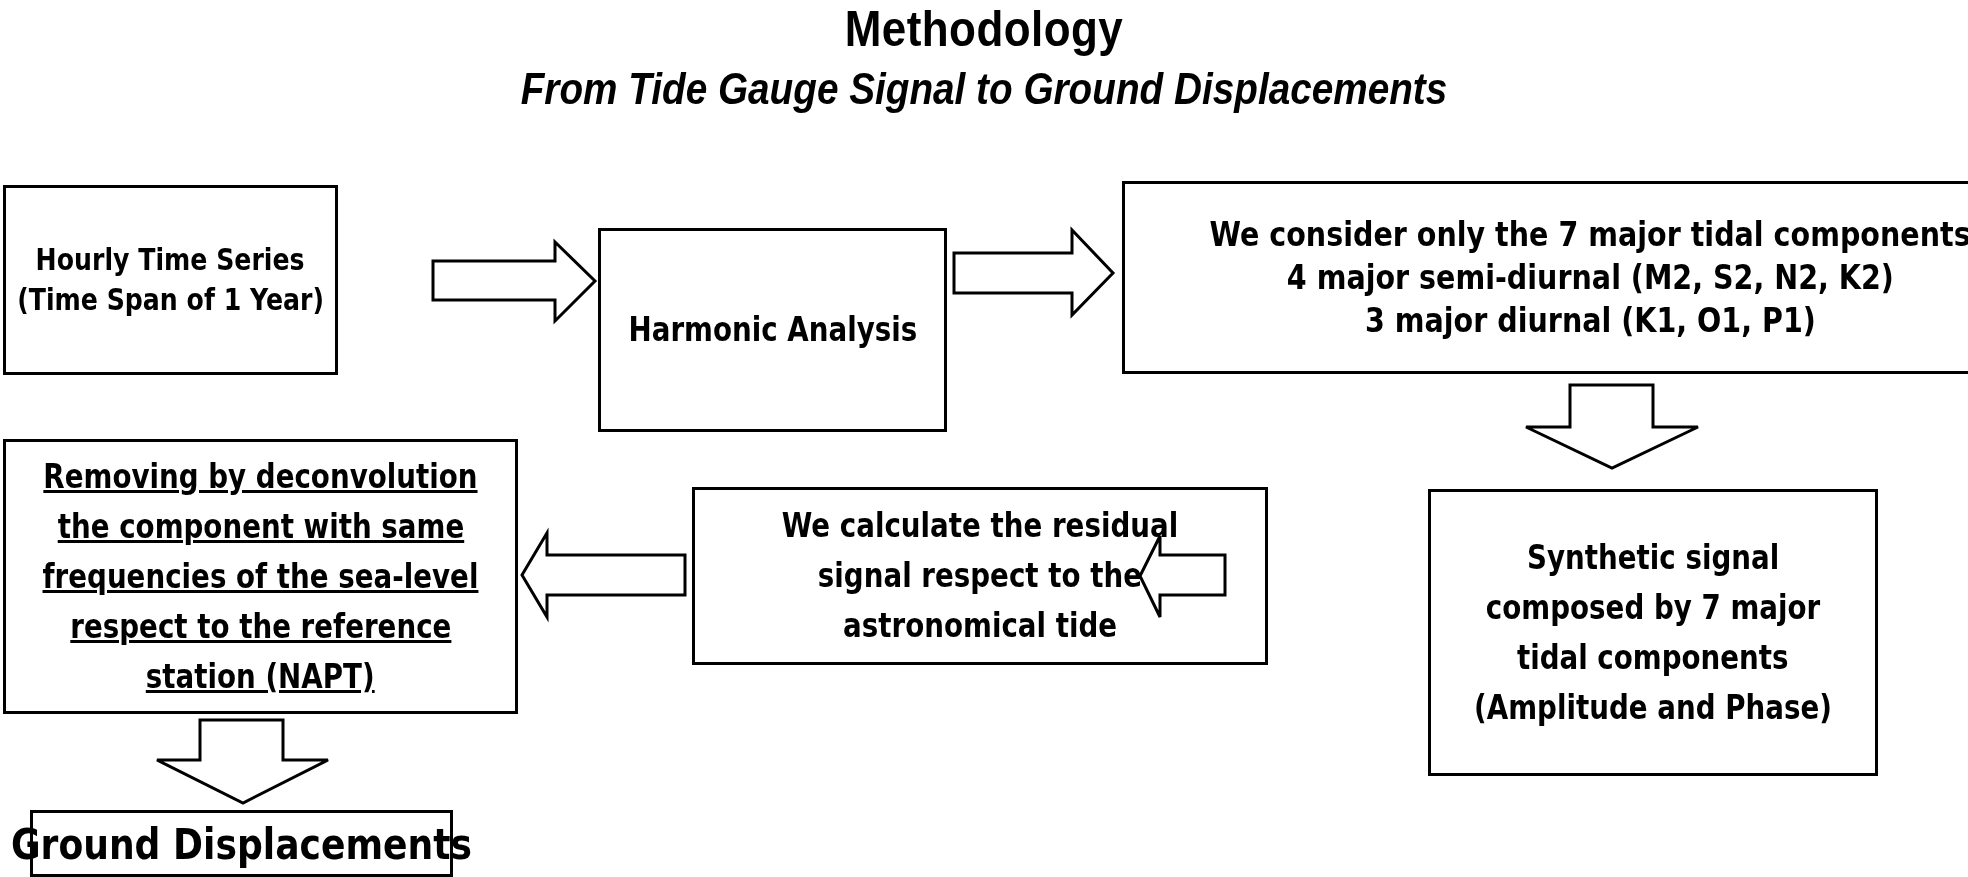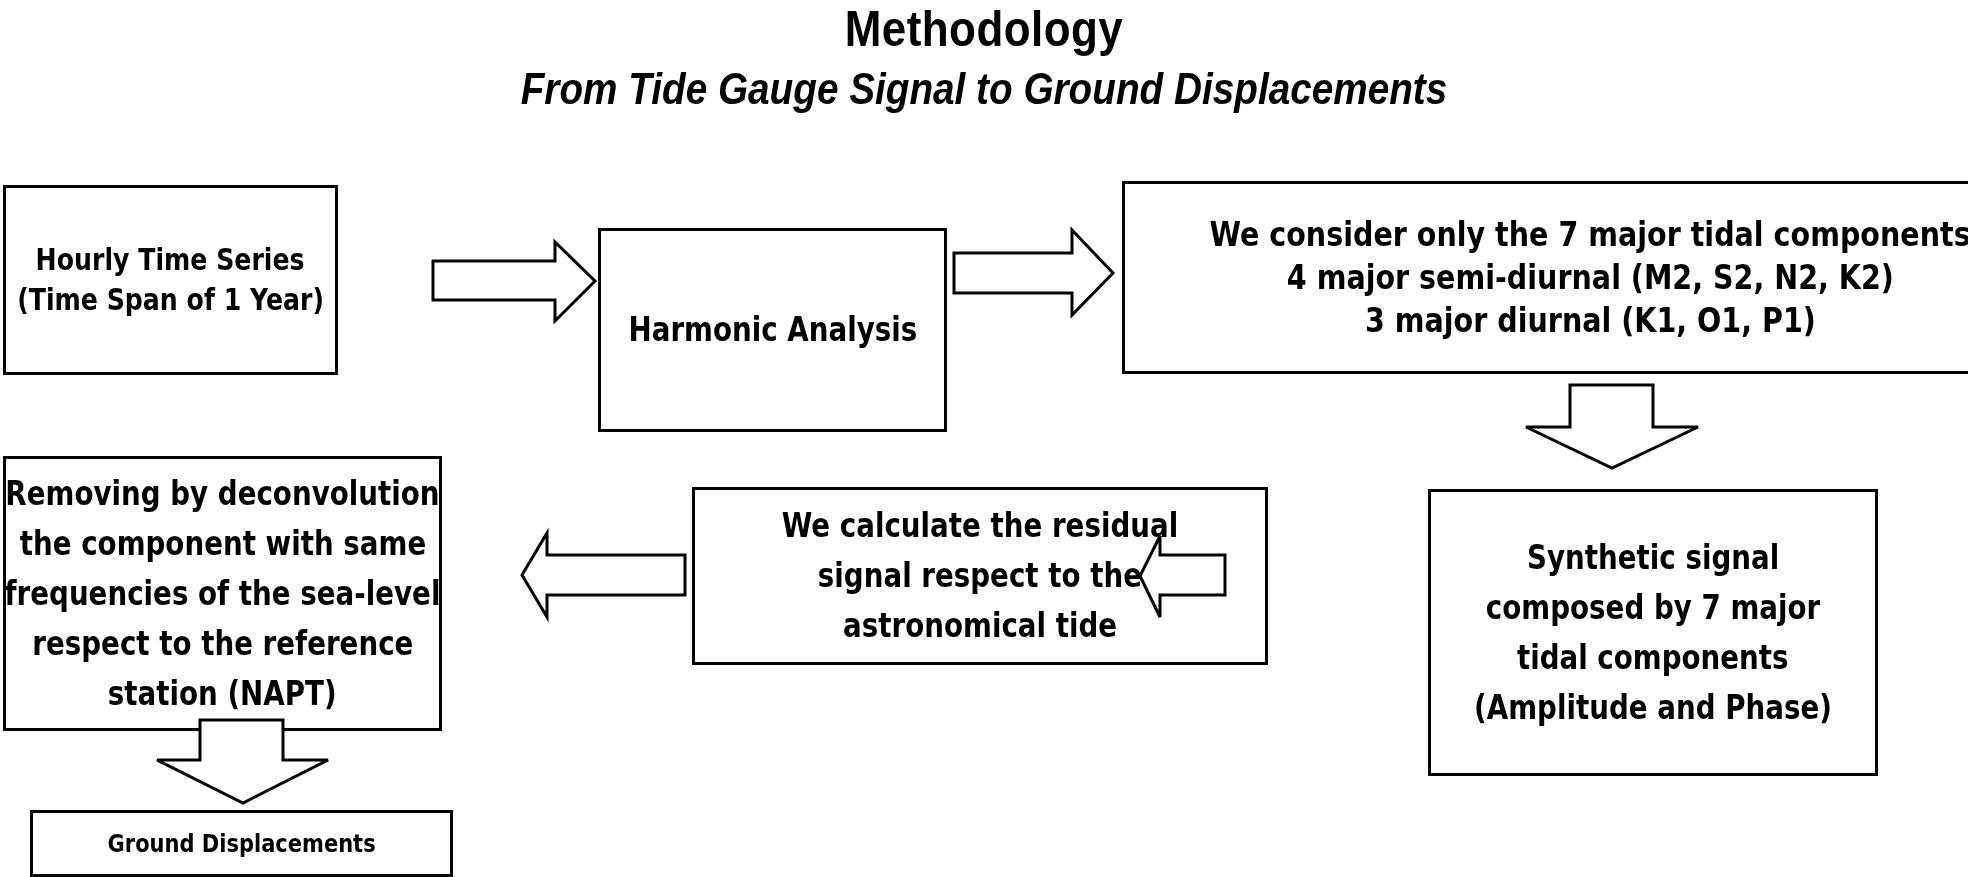--- a/index.html
+++ b/index.html
@@ -16,22 +16,22 @@
     background: #fff; display: flex; flex-direction: column;
     justify-content: center; align-items: center; text-align: center;
     font-family: "DejaVu Sans", sans-serif; font-weight: bold; color: #000;
   }
   .box .line { display: block; white-space: nowrap; transform: scaleX(0.84); }
   #box-1 { left: 3px; top: 185px; width: 335px; height: 190px; font-size: 30px; line-height: 40px; }
   #box-2 { left: 598px; top: 181px; width: 349px; height: 204px; font-size: 33px; line-height: 40px; margin-top: 47px; }
   #box-3 { left: 1122px; top: 181px; width: 936px; height: 193px; font-size: 34px; line-height: 43px; }
   #box-4 { left: 1428px; top: 489px; width: 450px; height: 287px; font-size: 33px; line-height: 50px; }
   #box-5 { left: 692px; top: 487px; width: 576px; height: 178px; font-size: 33px; line-height: 50px; }
-  #box-6 { left: 3px; top: 456px; width: 439px; height: 275px; font-size: 33px; line-height: 50px; }
-  #box-7 { left: 30px; top: 810px; width: 423px; height: 67px; font-size: 25px; line-height: 40px; }
+  #box-6 { left: 3px; top: 439px; width: 515px; height: 275px; font-size: 33px; line-height: 50px; text-decoration: underline; }
+  #box-7 { left: 30px; top: 810px; width: 423px; height: 67px; font-size: 43px; line-height: 40px; }
   svg.arrows { position: absolute; left: 0; top: 0; width: 1968px; height: 877px; pointer-events: none; }
   svg.arrows polygon { fill: #fff; stroke: #000; stroke-width: 3; stroke-linejoin: miter; }
 </style>
 </head>
 <body>
 
 <div class="title" id="main-title">Methodology</div>
 <div class="title" id="sub-title">From Tide Gauge Signal to Ground Displacements</div>
 
 <div class="box" id="box-1">

